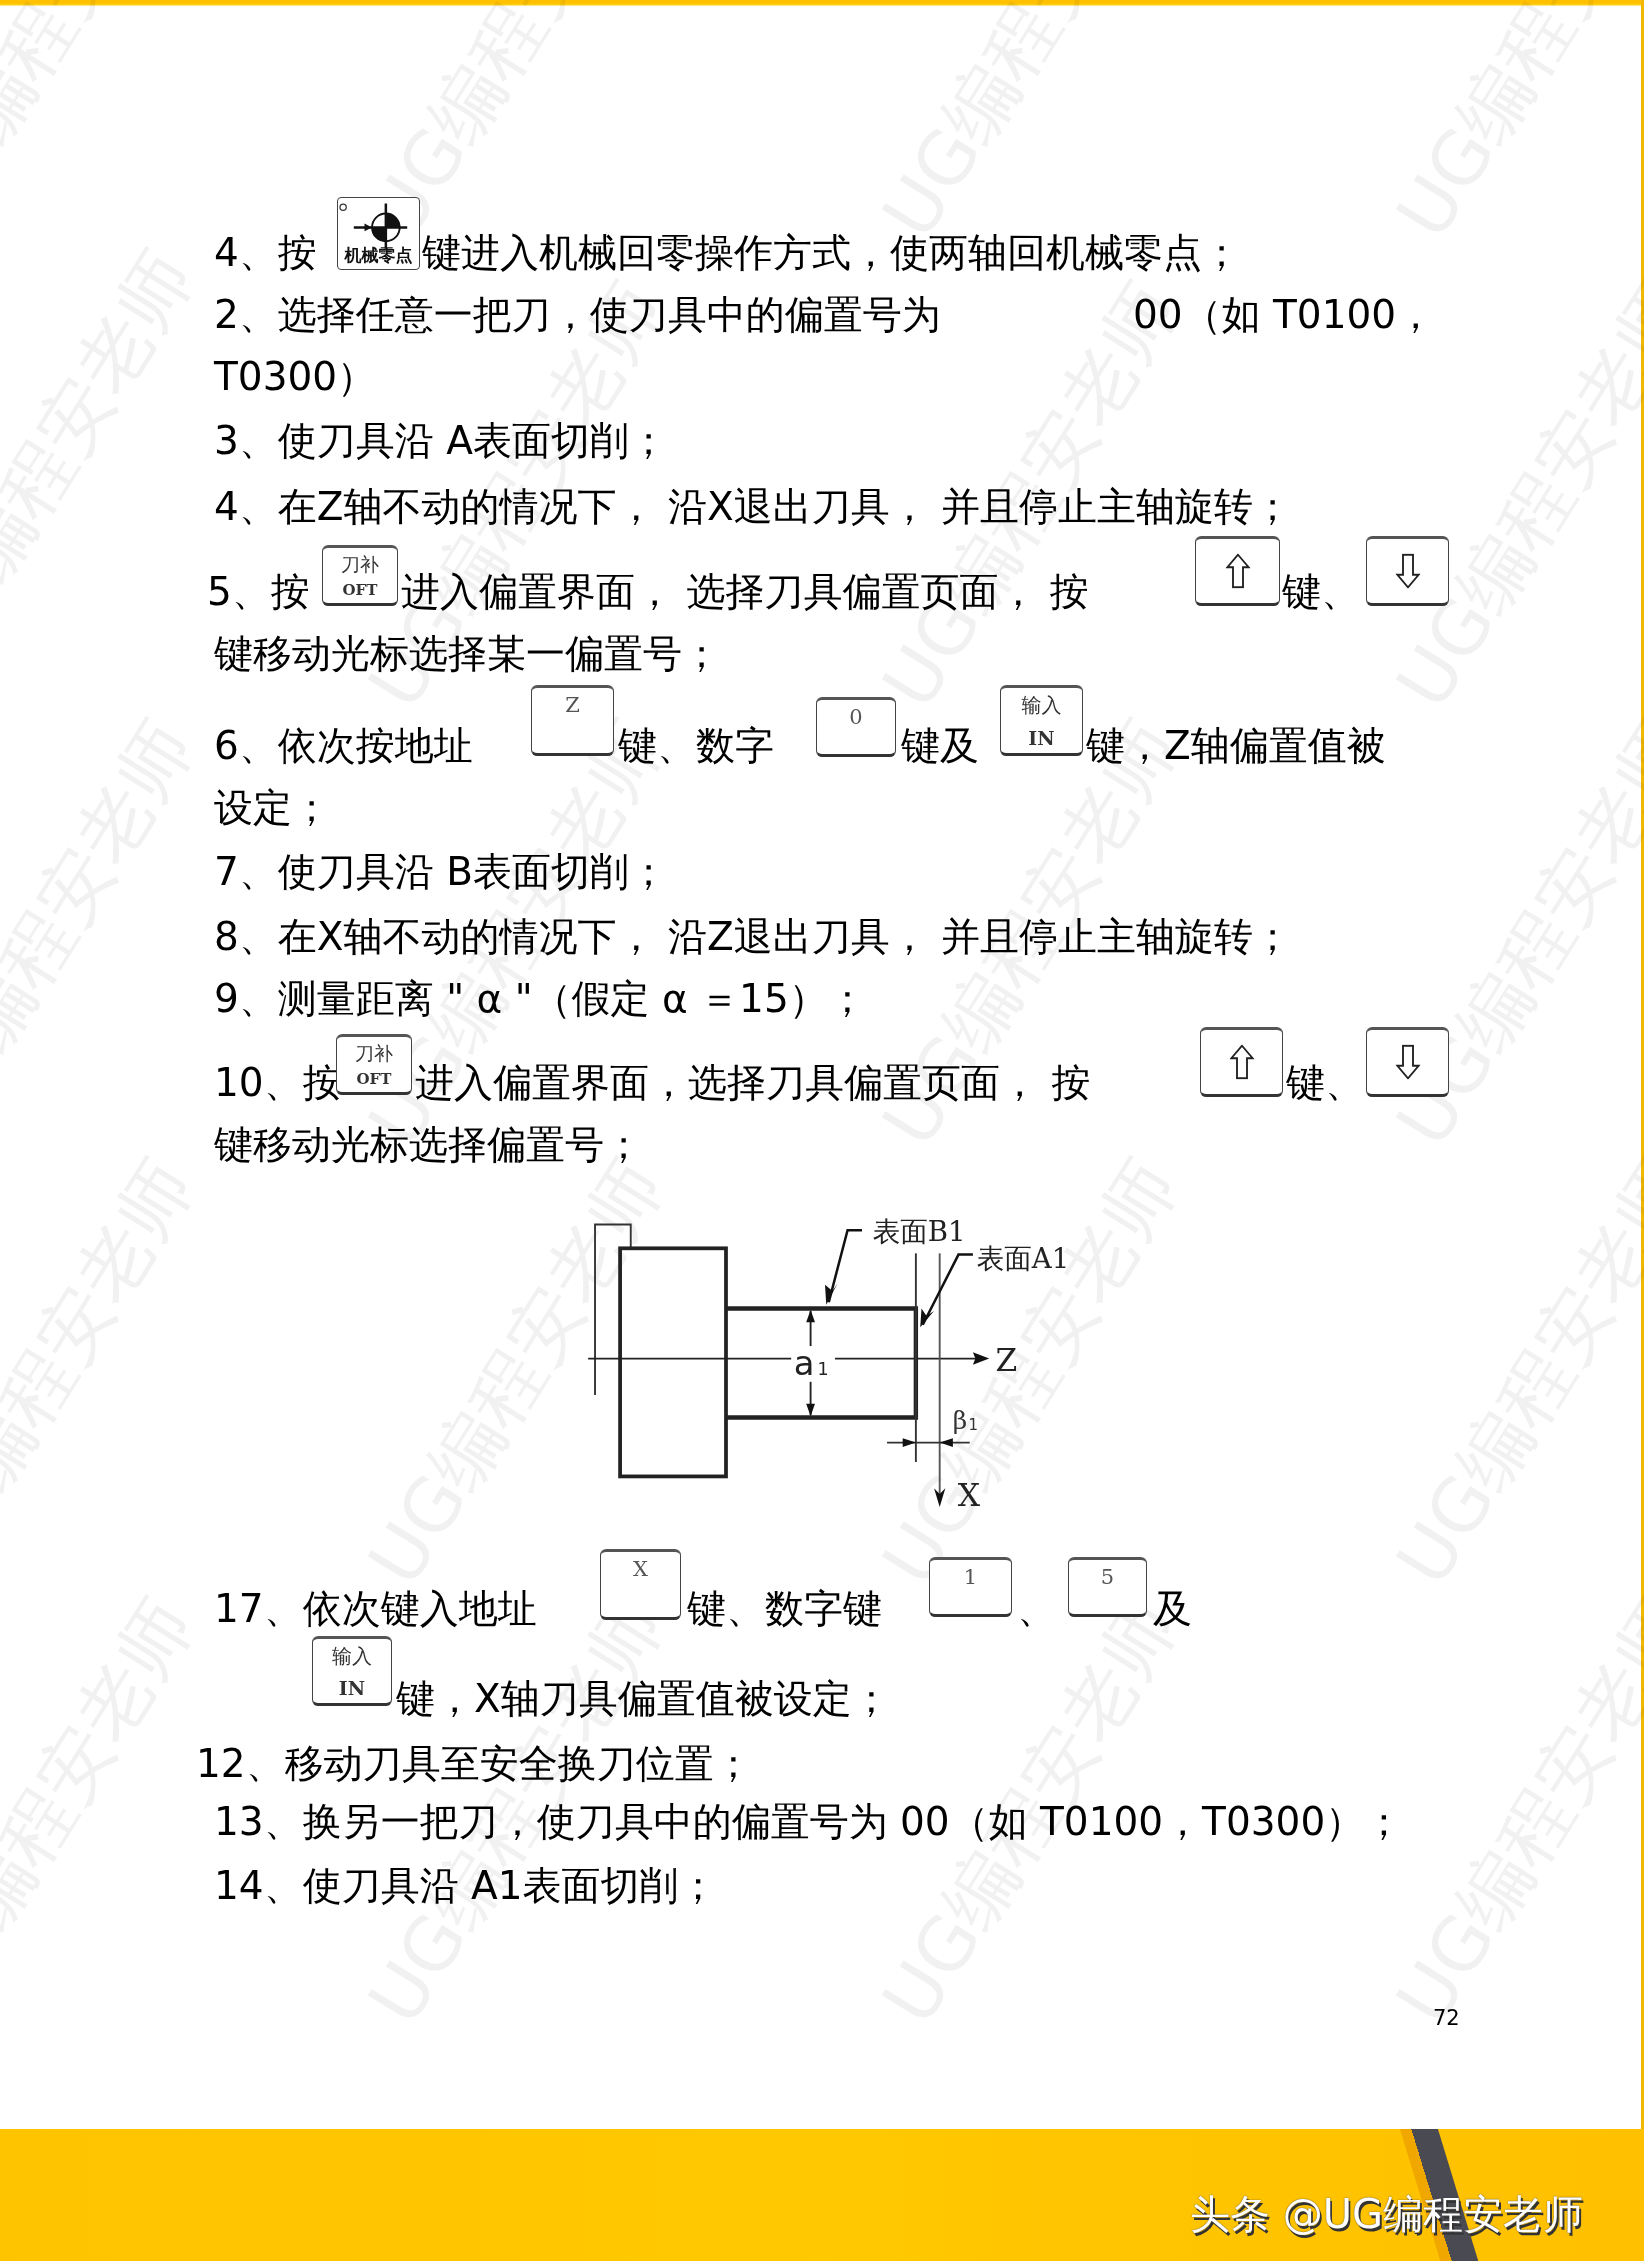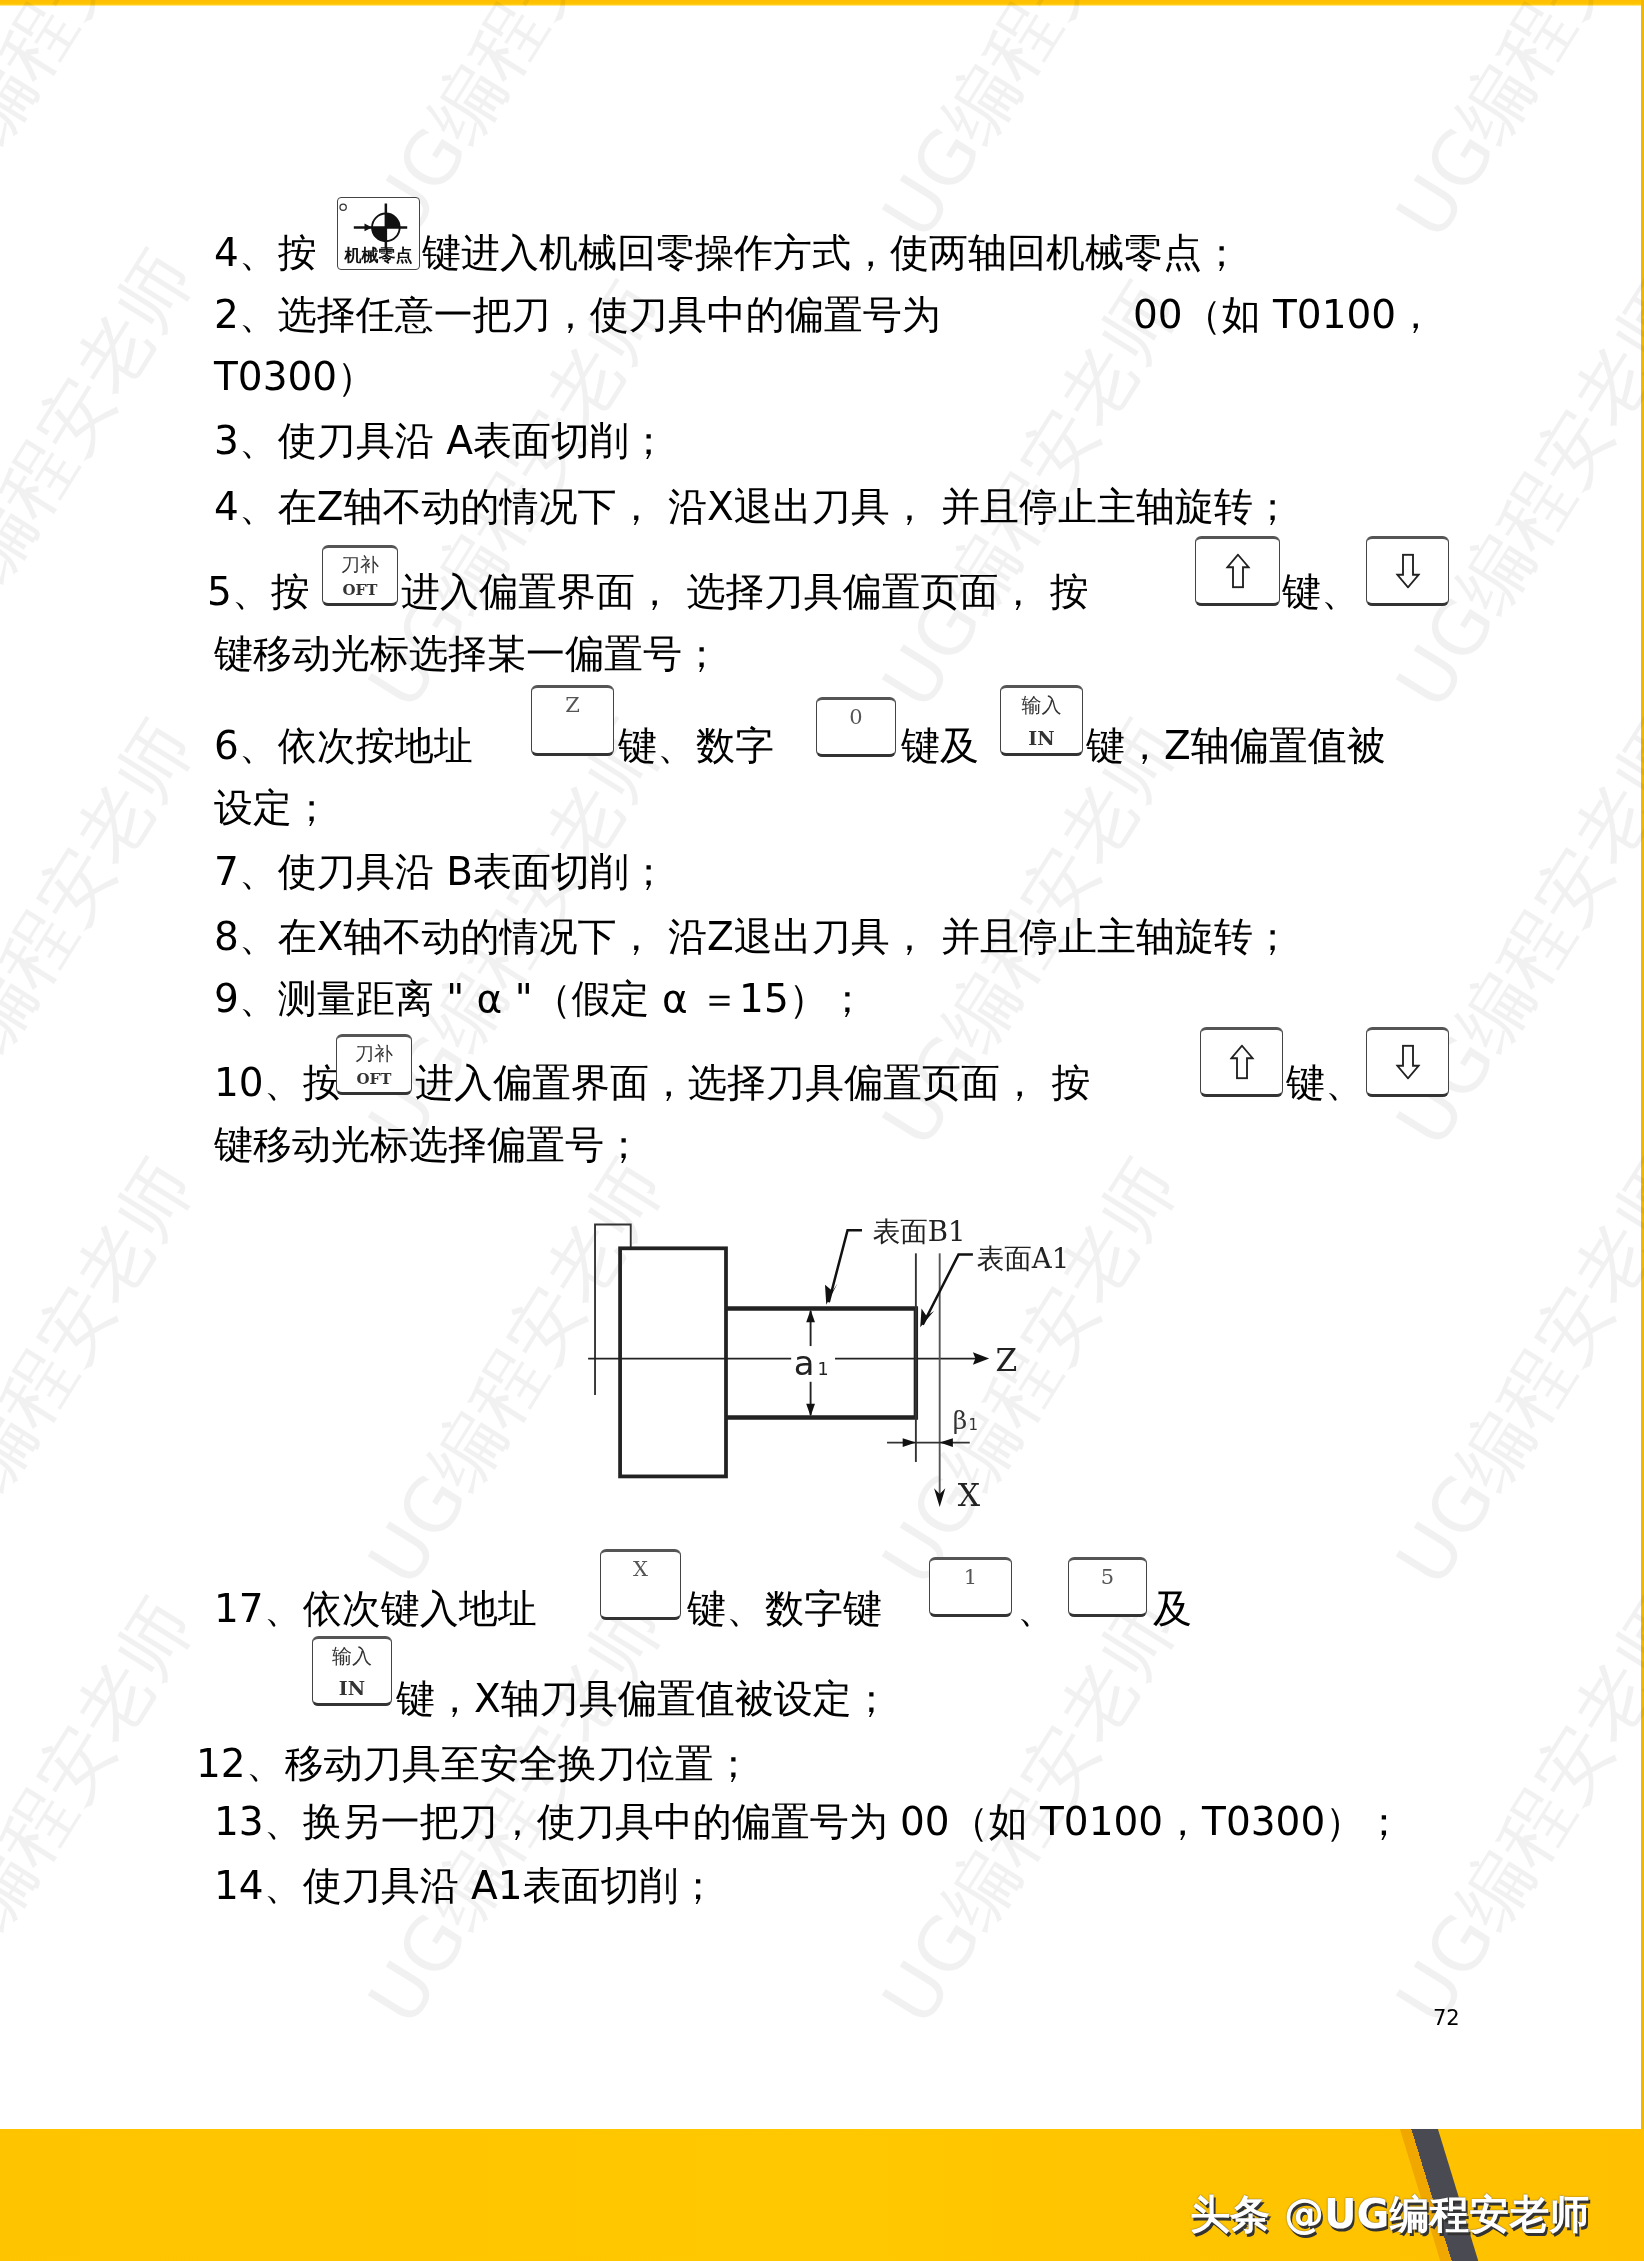--- a/index.html
+++ b/index.html
@@ -26,21 +26,21 @@
   .key .k-top { position: absolute; left: 0; right: 0; top: 3.8px; font-size: 21px; }
   .key .k-bot { position: absolute; left: 0; right: 0; bottom: 3.8px; font-size: 19px; font-weight: bold; }
   .key .k-glyph { position: absolute; left: 0; right: 0; top: 5px; font-size: 21px; }
   .key-arrow svg { position: absolute; left: 50%; top: 50%; transform: translate(-50%,-50%); }
   .page-number { position: absolute; left: 1433px; top: 2006px; font-size: 21px; }
   .footer { position: absolute; left: 0; top: 2129px; width: 1645px; height: 132px;
     background: linear-gradient(90deg, #ffc400, #ffc800 50%, #ffc000); overflow: hidden; }
   .pencil { position: absolute; left: 1423px; top: -6.3px; width: 38px; height: 163px;
     background: linear-gradient(90deg, #f0a800 0 30%, #4a4a52 30% 100%); transform: skewX(17deg); }
   .footer-text { position: absolute; left: 1190px; top: 58px; font-size: 40px; color: #fff;
-    font-weight: bold; text-shadow: 1.9px 2.5px 0 #333, 0 0 1.3px #333; white-space: nowrap; }
+    font-weight: normal; text-shadow: 1.9px 2.5px 0 #333, 0 0 1.3px #333; white-space: nowrap; }
   .diagram { position: absolute; left: 0; top: 0; width: 1645px; height: 2261px; pointer-events: none; }
   .diagram-label { font-family: "DejaVu Serif", serif; }
 </style>
 </head>
 <body>
 
 <div class="top-bar"></div>
 <div class="right-edge"></div>
 
 <div class="watermark-layer">

